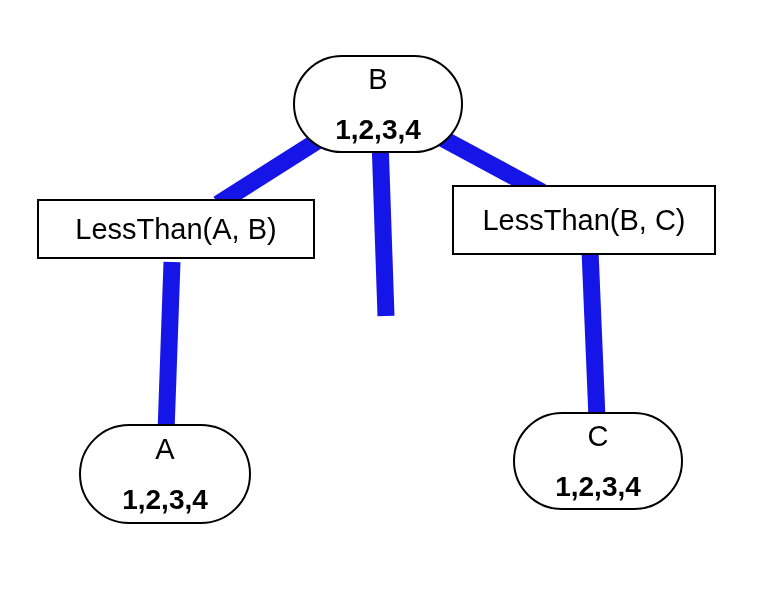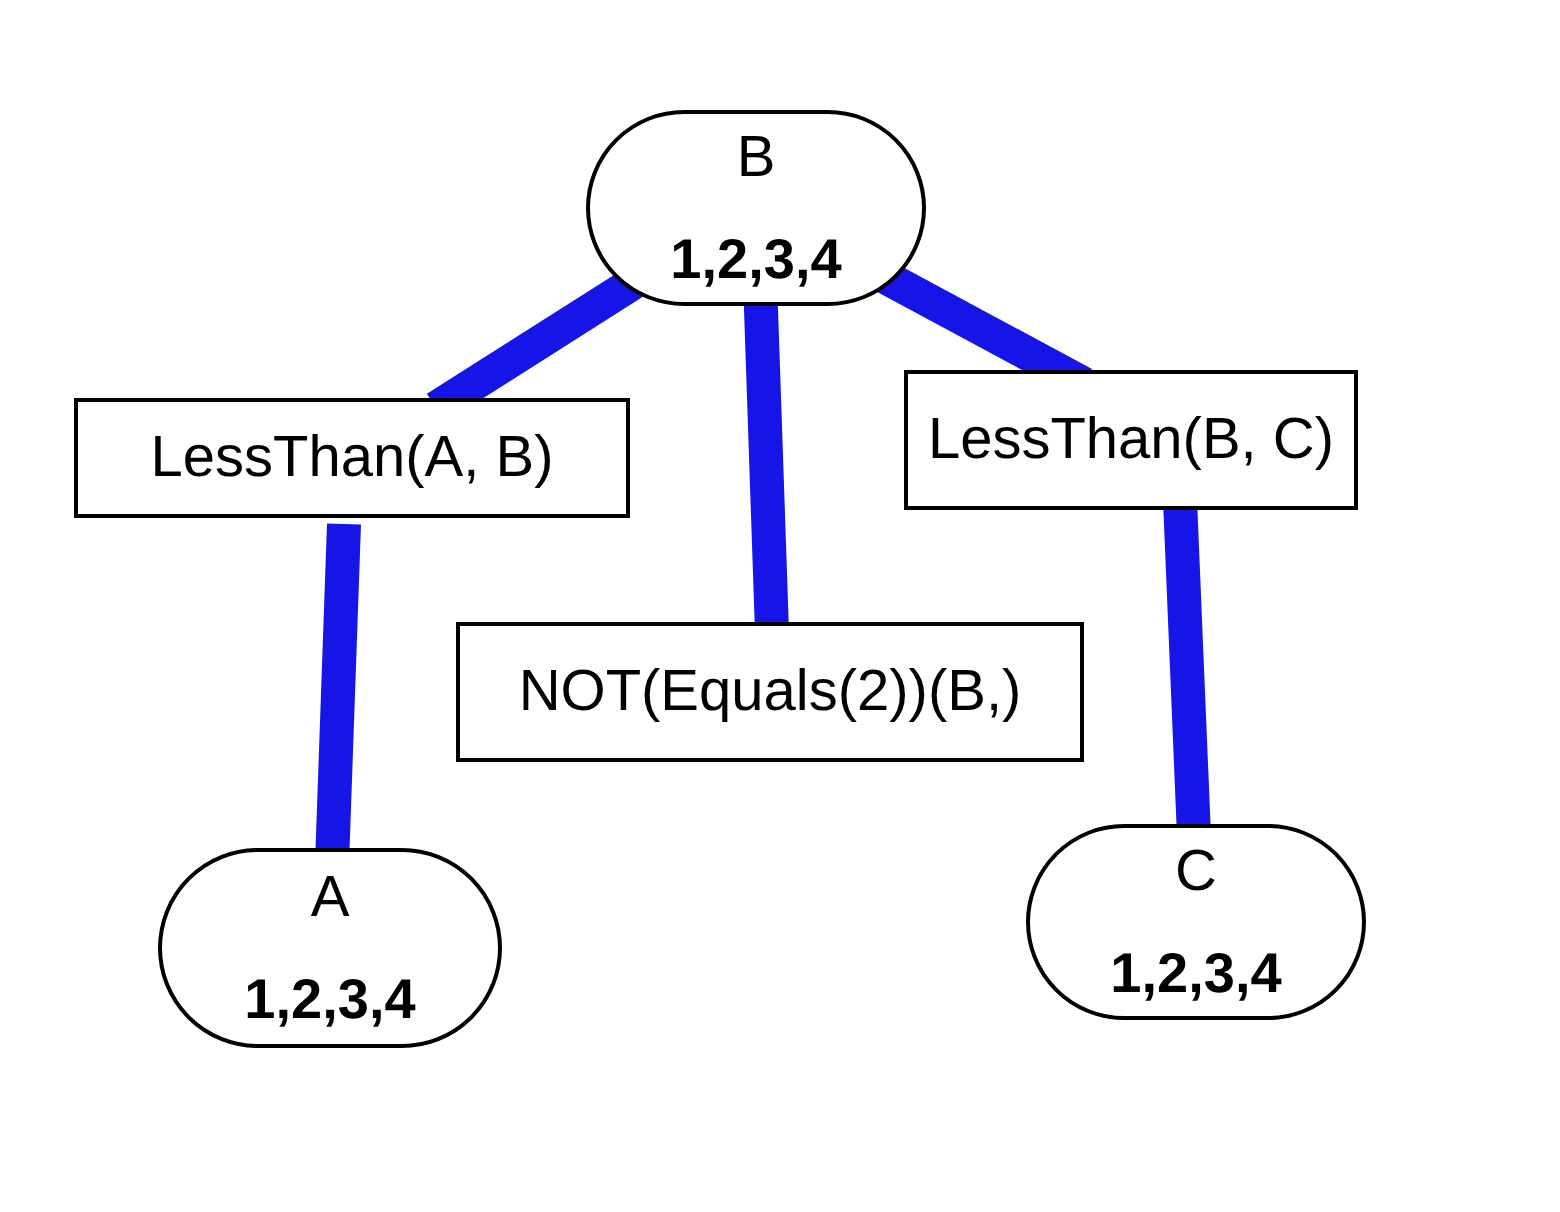--- a/index.html
+++ b/index.html
@@ -50,21 +50,21 @@
     font-size: 29px;
     font-weight: 400;
     border-radius: 0;
   }
   
   #node-b { left: 293px; top: 55px;  width: 170px; height: 98px;  border-radius: 49px; }
   #node-a { left: 79px;  top: 424px; width: 172px; height: 100px; border-radius: 50px; }
   #node-c { left: 513px; top: 412px; width: 170px; height: 98px;  border-radius: 49px; }
   #rect-less-ab { left: 37px;  top: 199px; width: 278px; height: 60px; }
   #rect-not-eq  { left: 228px; top: 311px; width: 314px; height: 70px; }
-  #rect-less-bc { left: 452px; top: 185px; width: 227px; height: 70px; }
+  #rect-less-bc { left: 452px; top: 185px; width: 264px; height: 70px; }
 </style>
 </head>
 <body>
 
 <div class="canvas">
 
   <svg class="edges-layer" width="780" height="606" viewBox="0 0 780 606" xmlns="http://www.w3.org/2000/svg">
     <line x1="322" y1="138" x2="218" y2="204" stroke-width="17" stroke="#1515e8"></line>
     <line x1="380" y1="140" x2="386" y2="316" stroke-width="17" stroke="#1515e8"></line>
     <line x1="438" y1="136" x2="542" y2="192" stroke-width="17" stroke="#1515e8"></line>
@@ -74,23 +74,20 @@
 
   <div class="node var-node" id="node-b">
     <div class="var-label">B</div>
     <div class="var-domain">1,2,3,4</div>
   </div>
 
   <div class="node constraint-node" id="rect-less-ab">
     <div>LessThan(A, B)</div>
   </div>
 
-  <div class="node constraint-node" id="rect-not-eq">
-    <div>NOT(Equals(2))(B,)</div>
-  </div>
 
   <div class="node constraint-node" id="rect-less-bc">
     <div>LessThan(B, C)</div>
   </div>
 
   <div class="node var-node" id="node-a">
     <div class="var-label">A</div>
     <div class="var-domain">1,2,3,4</div>
   </div>
 

